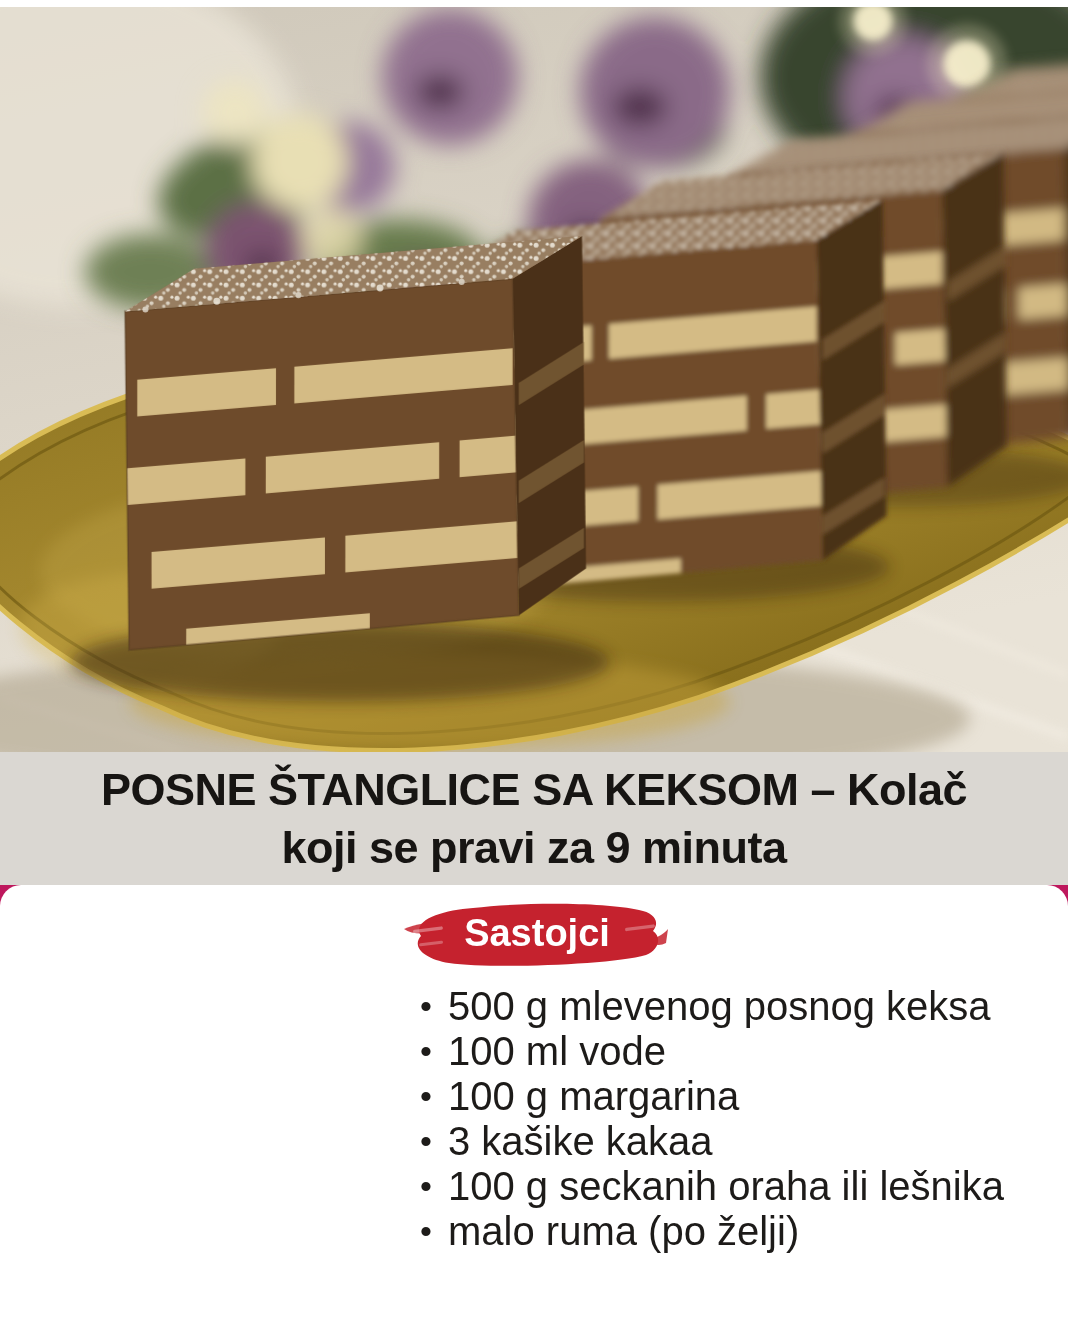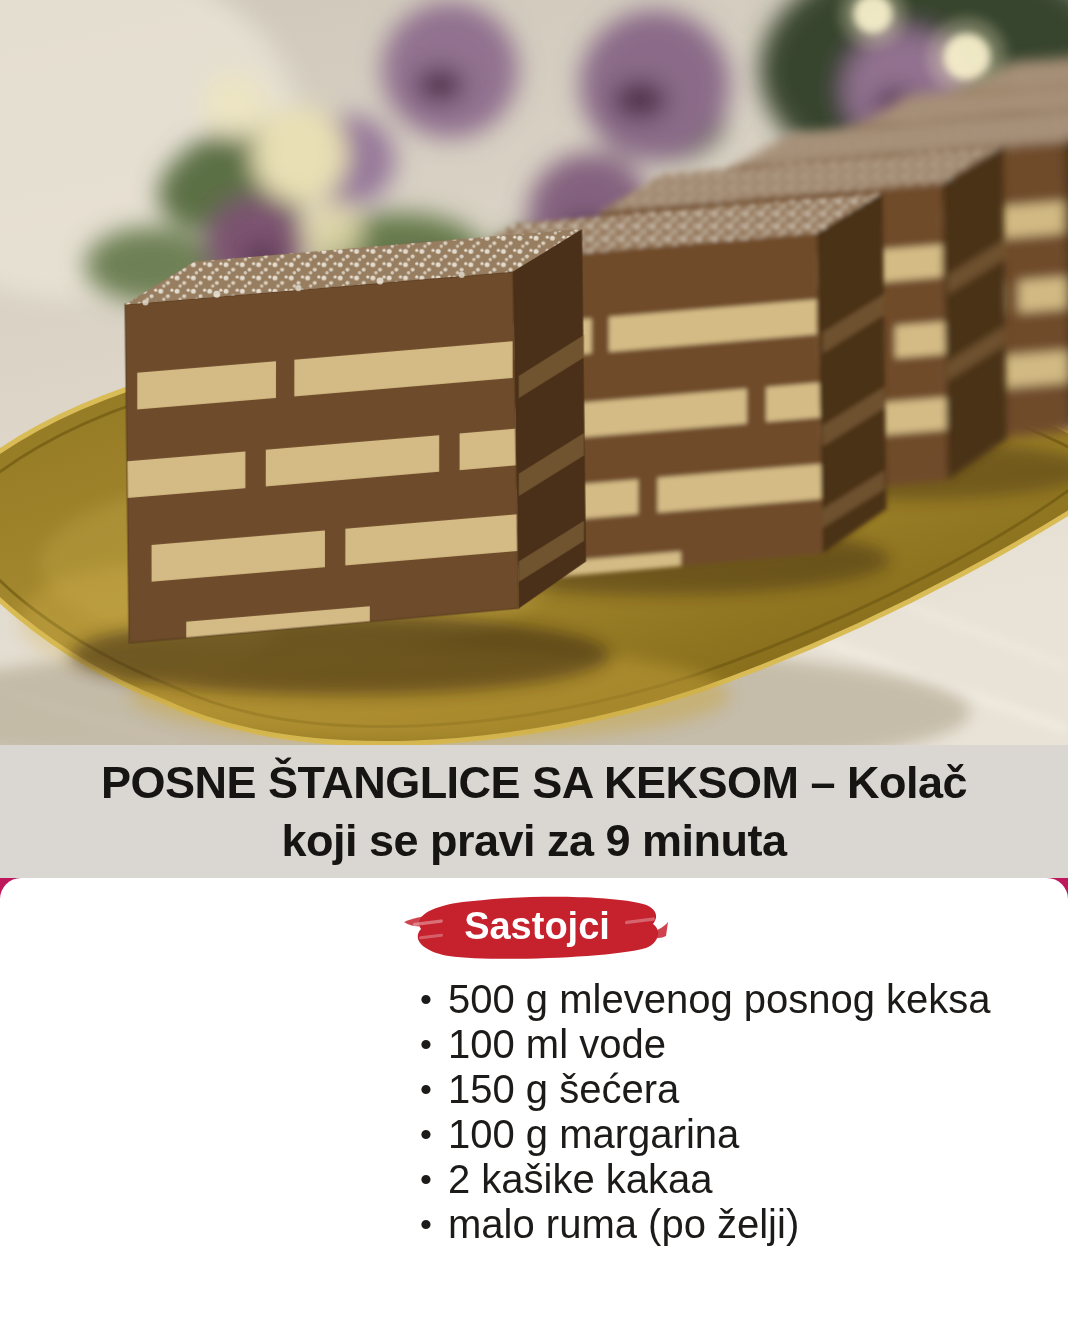--- a/index.html
+++ b/index.html
@@ -1,17 +1,17 @@
 <!DOCTYPE html>
 <html><head>
 <meta charset="utf-8">
 <style>
   html,body{margin:0;padding:0;}
   body{width:1068px;height:1335px;background:#ffffff;font-family:"Liberation Sans",sans-serif;overflow:hidden;}
-  .page{position:relative;width:1068px;height:1164px;background:#be185d;}
+  .page{position:relative;width:1068px;height:1164px;background:#be185d;margin-top:7px;}
 
   
   .photo{position:relative;width:1068px;height:745px;overflow:hidden;background:#ddd6c9;}
   .photo svg{display:block;}
 
   
   .title-banner{
     width:1068px;height:133px;background:#dad7d2;
     display:flex;flex-direction:column;justify-content:center;align-items:center;
     gap:2px;
@@ -282,20 +282,20 @@
         <path d="M252,42 C259,39 266,35 269,31 L267,45 C261,48 255,48 252,42 Z" fill="#c5222e" opacity="0.85"></path>
         <rect x="14" y="30" width="30" height="3.5" rx="1.7" fill="#ffffff" opacity="0.35" transform="rotate(-7 29 32)"></rect>
         <rect x="20" y="44" width="24" height="3" rx="1.5" fill="#ffffff" opacity="0.28" transform="rotate(-7 32 45)"></rect>
         <rect x="226" y="28" width="30" height="3.5" rx="1.7" fill="#ffffff" opacity="0.3" transform="rotate(-7 241 30)"></rect>
         <text x="138" y="48" text-anchor="middle">Sastojci</text>
       </svg>
     </div>
     <ul class="ingredients">
       <li>500 g mlevenog posnog keksa</li>
       <li>100 ml vode</li>
-      <li>150 g šećera</li>
       <li>100 g margarina</li>
-      <li>2 kašike kakaa</li>
+      <li>3 kašike kakaa</li>
+      <li>100 g seckanih oraha ili lešnika</li>
       <li>malo ruma (po želji)</li>
     </ul>
   </div>
 
 </div>
 
 </body></html>

